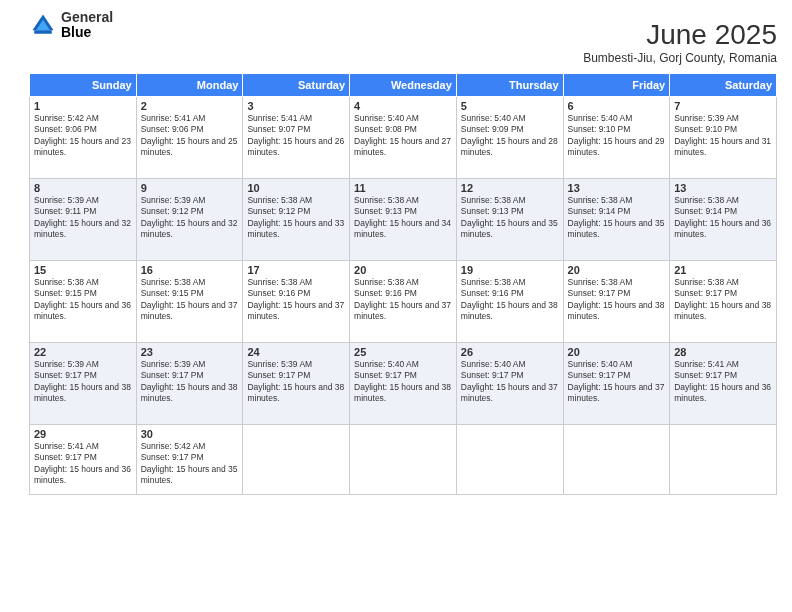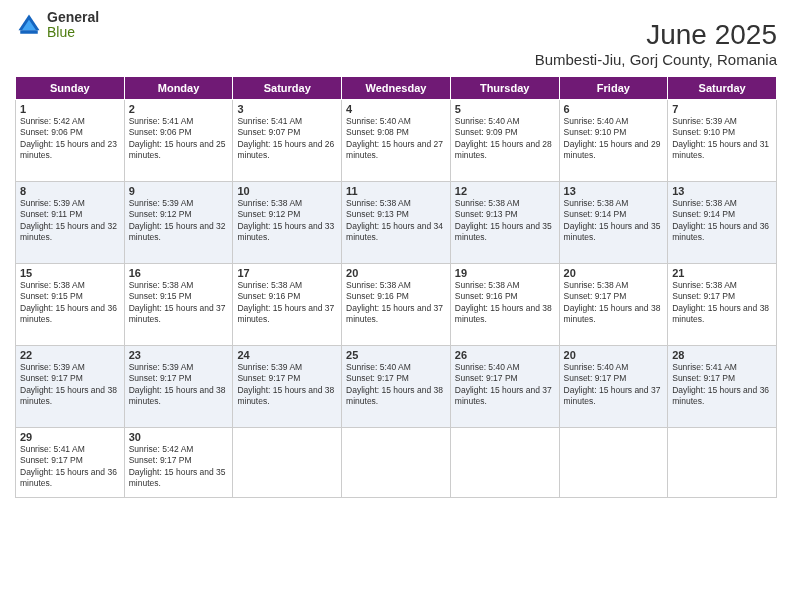--- a/index.html
+++ b/index.html
@@ -6,21 +6,21 @@
     body {
       width: 792px;
       height: 612px;
       font-family: Arial, sans-serif;
       background: #fff;
       overflow: hidden;
     }
     .page {
       width: 792px;
       height: 452px;
-      padding: 10px 15px 10px 15px;
+      padding: 10px 15px 10px 29px;
     }
     .header {
       display: flex;
       justify-content: space-between;
       align-items: flex-start;
       margin-bottom: 8px;
     }
     .logo {
       display: flex;
       align-items: center;
@@ -31,52 +31,52 @@
       flex-direction: column;
       line-height: 1.1;
     }
     .logo-general {
       font-size: 14px;
       font-weight: bold;
       color: #333;
     }
     .logo-blue {
       font-size: 14px;
-      font-weight: normal;
-      color: #4d7c0f;
+      font-weight: bold;
+      color: #000000;
     }
     .logo-icon {
       width: 28px;
       height: 28px;
     }
     .title-block {
       text-align: right;
     }
     .month-title {
       font-size: 28px;
       color: #333;
       font-weight: normal;
       margin-top: 9px;
     }
     .location-title {
-      font-size: 15px;
+      font-size: 12px;
       color: #333;
     }
     .calendar {
       width: 100%;
       border-collapse: collapse;
       table-layout: fixed;
     }
     .calendar th {
-      background: #701a75;
+      background: #3b82f6;
       color: #fff;
       font-size: 11px;
       font-weight: bold;
       padding: 5px 4px;
-      text-align: center;
+      text-align: right;
       border: 1px solid #fff;
     }
     .calendar td {
       border: 1px solid #ccc;
       vertical-align: top;
       padding: 3px 4px;
       font-size: 9px;
       color: #333;
       height: 82px;
       background: #fff;

